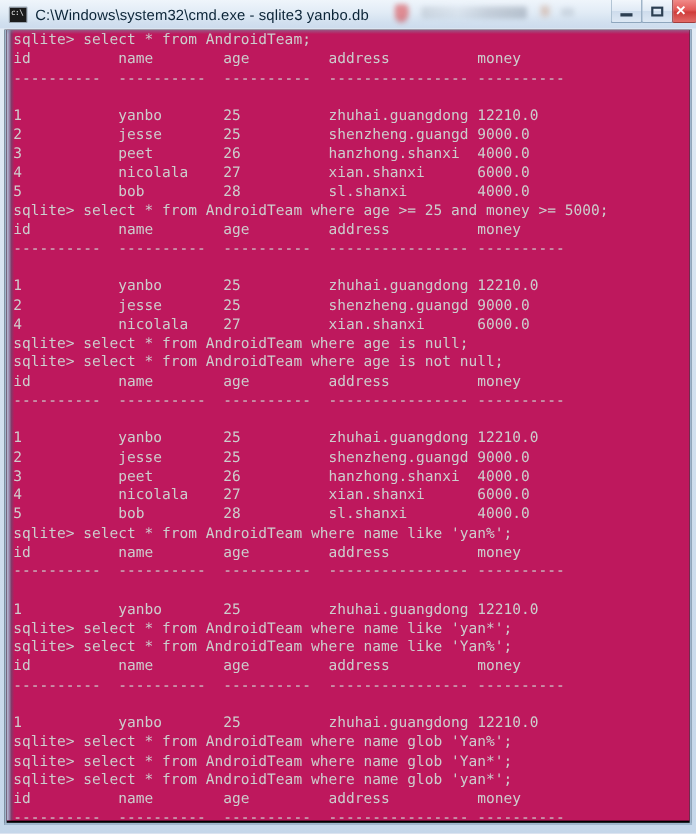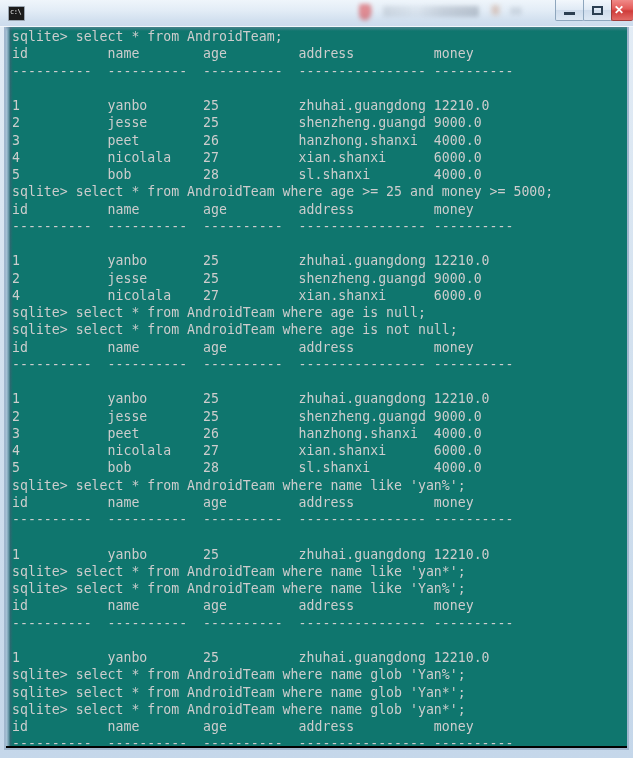--- a/index.html
+++ b/index.html
@@ -165,21 +165,21 @@
     border-right: 2px solid #9fb6cd;
     border-bottom: 2px solid #9fb6cd;
     background: #000000;
     overflow: hidden;
   }
   #console-inner {
     position: absolute;
     left: 0; top: 0;
     width: 621px;
     height: 719px;
-    background: #0f766e;
+    background: #be185d;
     overflow: hidden;
   }
 
   
   #left-shade {
     position: absolute;
     left: 0; top: 0;
     width: 7px;
     height: 719px;
     background: linear-gradient(90deg,
@@ -221,20 +221,21 @@
 </style>
 </head>
 <body>
 
 <div id="window">
 
   <div id="titlebar">
     <div class="title-icon">
       <span class="glyph">c:\</span>
     </div>
+    <span id="title-text">C:\Windows\system32\cmd.exe - sqlite3  yanbo.db</span>
 
     <div class="ghost" id="ghost-red"></div>
     <div class="ghost" id="ghost-grey"></div>
     <div class="ghost" id="ghost-dot"></div>
     <div class="ghost" id="ghost-sm"></div>
   </div>
 
   <div id="winctl">
     <div class="wbtn" id="btn-min">
       <span class="min"></span>

